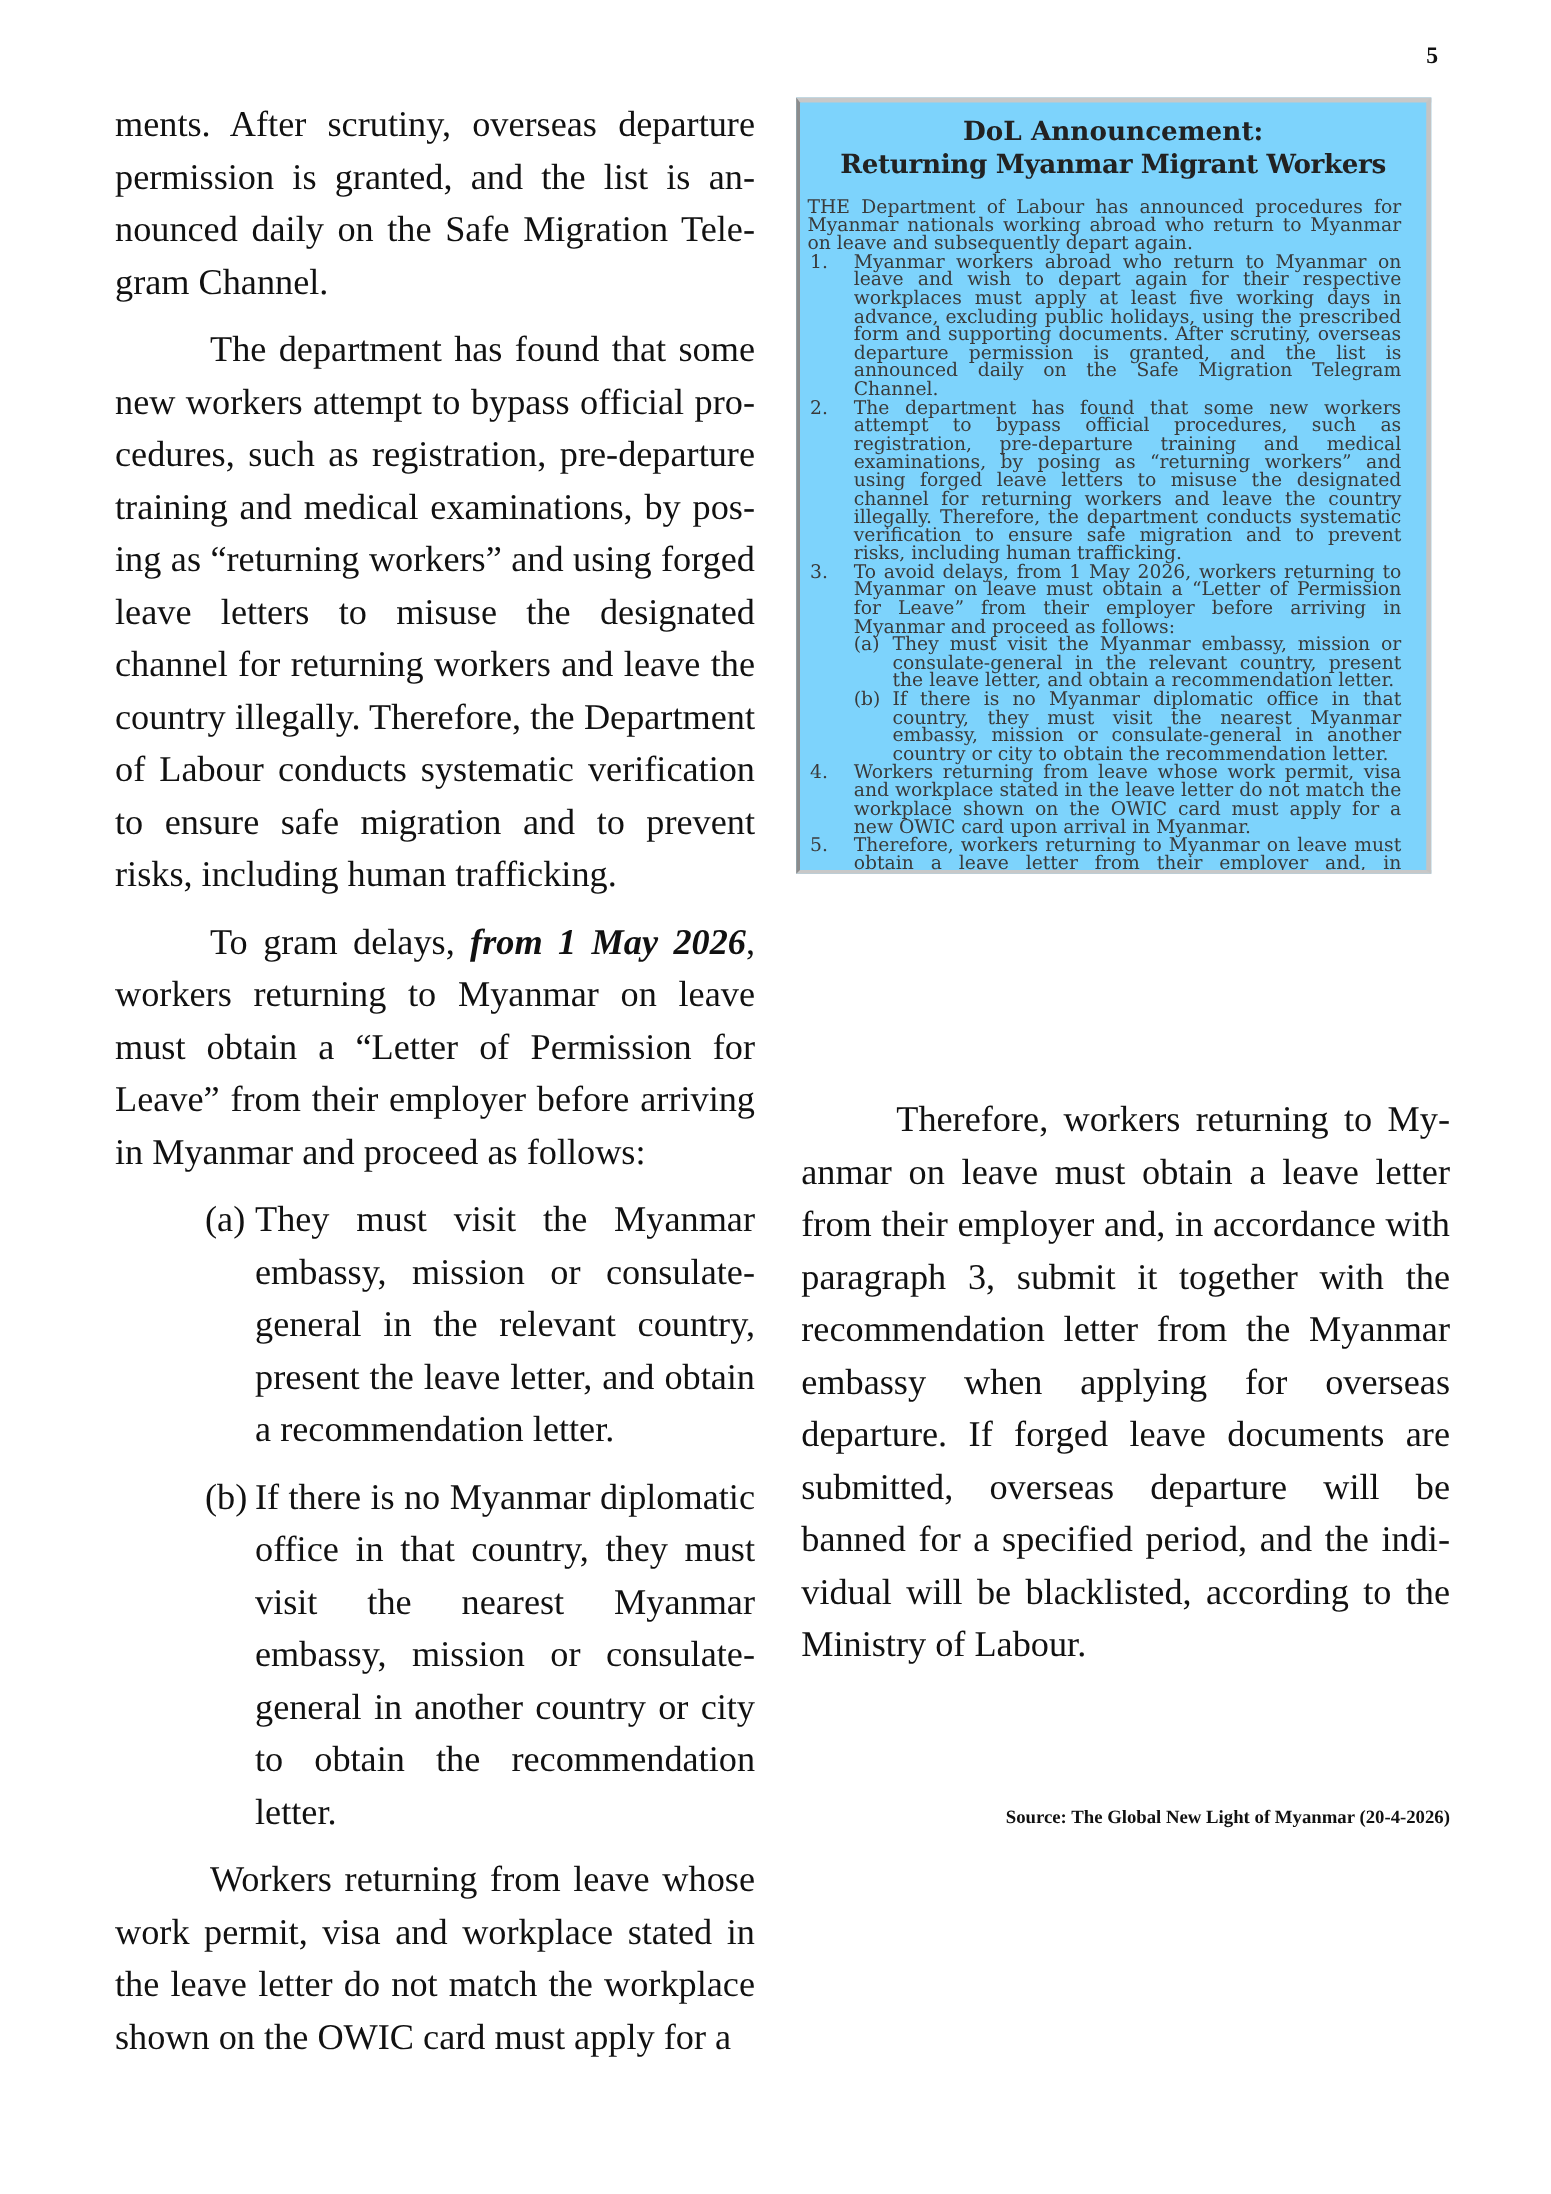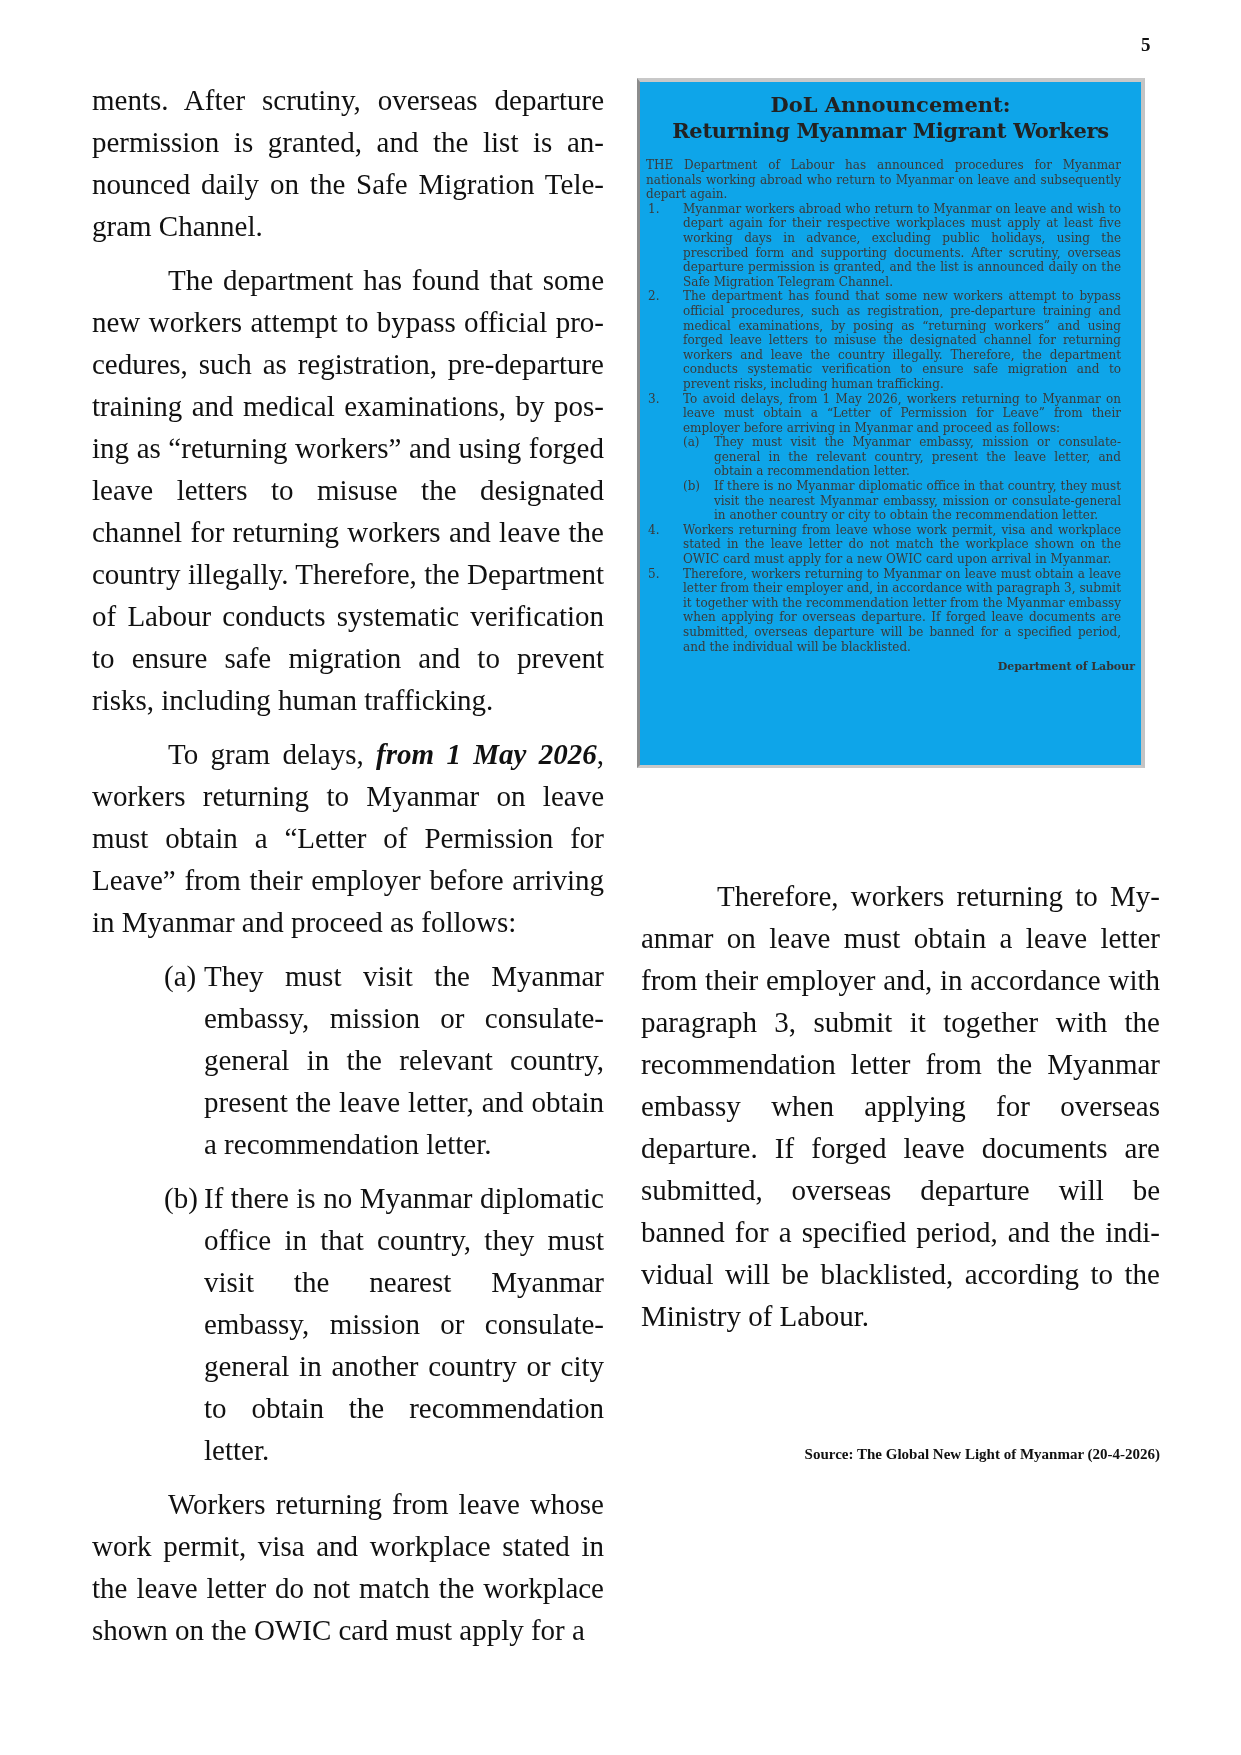--- a/index.html
+++ b/index.html
@@ -18,38 +18,38 @@
     .col p { margin: 0 0 12px 0; }
     .col p.indent { text-indent: 76px; }
     .col p.noindent { text-indent: 0; }
     .col b { font-weight: bold; font-style: italic; }
 
     .list-item { position: relative; padding-left: 112px; margin: 0 0 12px 0; text-align: justify; }
     .list-item .marker { position: absolute; left: 72px; top: 0; }
 
     
     .announce {
-      position: absolute; left: 637px; top: 78px; width: 508px; height: 690px;
-      background: #0ea5e9;
+      position: absolute; left: 637px; top: 78px; width: 508px; height: 621px;
+      background: #7dd3fc;
       border-top: 4px solid #c8c8c8;
       border-right: 4px solid #c4c4c4;
       border-bottom: 3px solid #c8c8c8;
       border-left: 3px solid #8c8c8c;
       box-sizing: border-box;
       font-family: "DejaVu Serif", serif;
       color: #2a2a2a;
       overflow: hidden;
     }
     .announce-title {
       margin: 10px 0 0 0; text-align: center; font-weight: bold;
       font-size: 21px; line-height: 26px; color: #222;
     }
     .announce-title div { white-space: nowrap; }
     .announce-title .t3 { letter-spacing: -0.3px; }
-    .announce-body { padding: 14px 20px 0 6px; font-size: 12px; line-height: 14.6px; text-align: justify; color: #3a3a3a; }
+    .announce-body { padding: 14px 20px 0 6px; font-size: 15px; line-height: 14.6px; text-align: justify; color: #3a3a3a; }
     .announce-body p { margin: 0; }
     .a-item { position: relative; padding-left: 37px; }
     .a-item .a-num { position: absolute; left: 2px; top: 0; }
     .a-sub { position: relative; padding-left: 68px; }
     .a-sub .a-subnum { position: absolute; left: 37px; top: 0; }
     .announce-sign { text-align: right; font-weight: bold; font-size: 11px; margin-top: 6px; padding-right: 6px; color: #333; }
 
     
     .source {
       position: absolute; left: 641px; top: 1446px; width: 519px; text-align: right;

